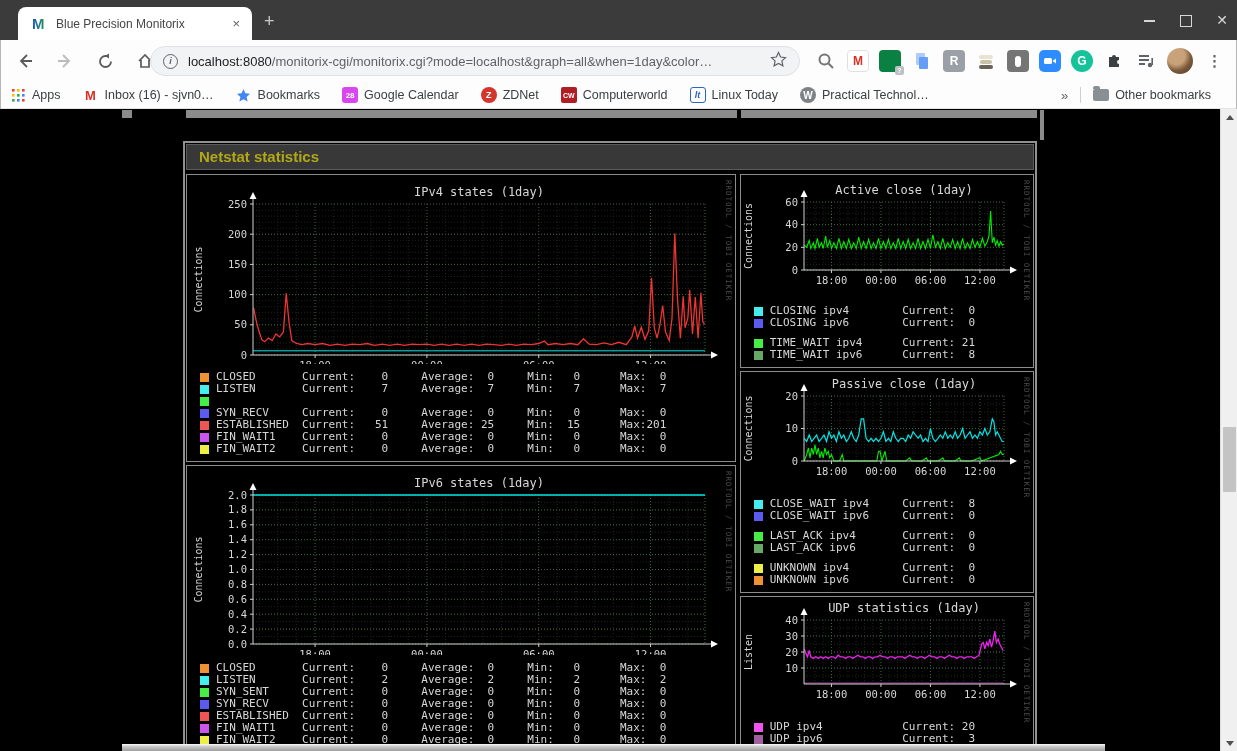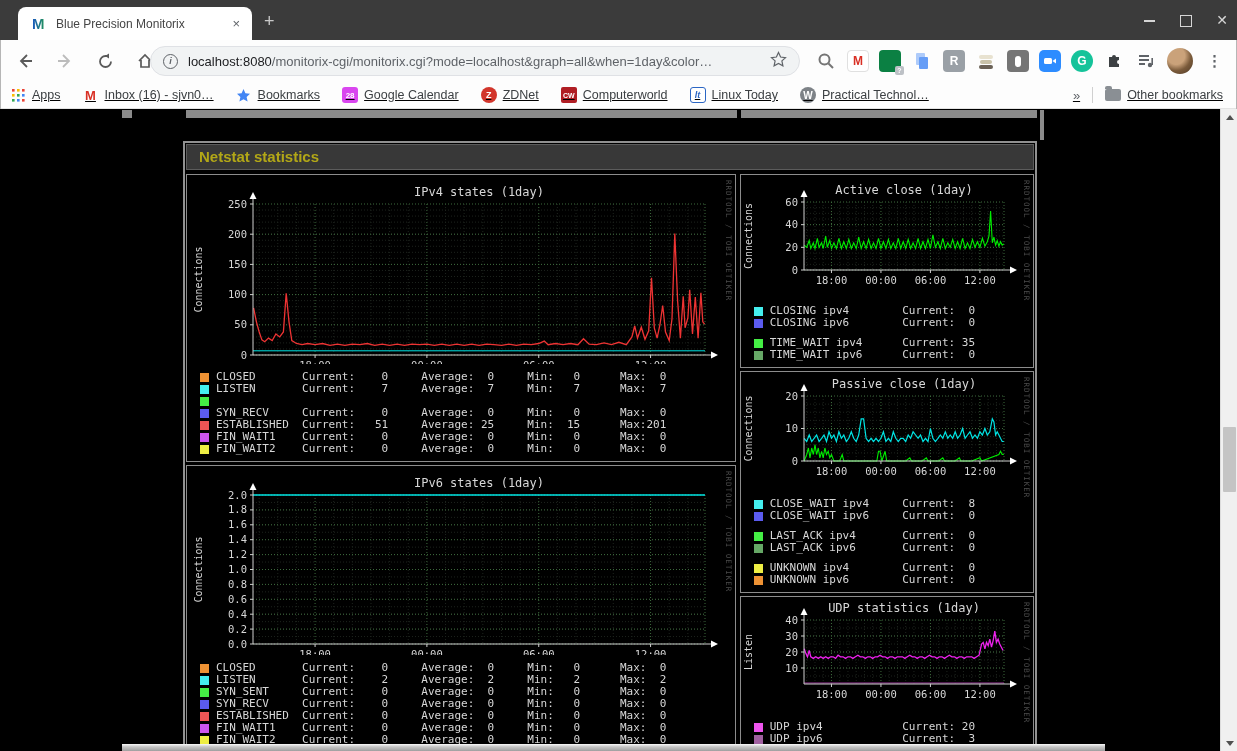--- a/index.html
+++ b/index.html
@@ -34,21 +34,21 @@
   .url .rest { color:#5f6368; }
   .star { margin-left:8px; flex:none; }
   .extrow { position:absolute; left:815px; top:8px; display:flex; gap:10px; align-items:center; }
   .ext { width:22px; height:22px; display:flex; align-items:center; justify-content:center;
     border-radius:4px; font-size:12px; font-weight:bold; position:relative; }
   .avatar { width:26px; height:26px; border-radius:50%;
     background:radial-gradient(circle at 35% 30%, #caa27a 0 35%, #7a5a3a 60%, #4c3826); }
   .menu-dots { color:#5f6368; font-size:15px; padding:0 4px; font-weight:bold;}
 
   .bookmarksbar { position:absolute; left:0; top:82px; width:1237px; height:27px; background:#fdfdfd;
-    border-bottom:1px solid #e4e4e4; display:flex; align-items:center; padding:0 10px;text-decoration:underline; }
+    border-bottom:1px solid #e4e4e4; display:flex; align-items:center; padding:0 10px; }
   .bm { display:flex; align-items:center; gap:6px; margin-right:22px; font-size:12.5px; color:#3c4043; white-space:nowrap; }
   .bm-ico { width:16px; height:16px; display:flex; align-items:center; justify-content:center;
     font-size:10px; font-weight:bold; border-radius:3px; flex:none; }
   .bm-spacer { flex:1; }
   .bm-chev { color:#5f6368; font-size:13px; margin-right:12px; }
   .bm-div { width:1px; height:16px; background:#d0d0d0; margin-right:12px; }
   .folder { width:16px; height:12px; background:#8a8f94; border-radius:2px; position:relative; }
   .folder::before { content:""; position:absolute; top:-3px; left:0; width:7px; height:3px; background:#8a8f94; border-radius:2px 2px 0 0; }
   .win-edge { position:absolute; top:40px; width:1px; height:69px; background:#b6b6b6; }
 
@@ -234,21 +234,21 @@
       <span class="bm-ico" style="background: rgb(255, 255, 255); border: 1px solid rgb(43, 102, 196); color: rgb(43, 102, 196); font-size: 9px; font-style: italic;">lt</span>
       <span>Linux Today</span>
     </div>
     <div class="bm">
       <span class="bm-ico" style="background: rgb(125, 130, 135); color: rgb(255, 255, 255); font-size: 10px; border-radius: 50%;">W</span>
       <span>Practical Technol…</span>
     </div>
     <div class="bm-spacer"></div>
     <div class="bm-chev">»</div>
     <div class="bm-div"></div>
-    <div class="bm" style="margin-right: 4px;">
+    <div class="bm" style="margin-right: 16px;">
       <div class="folder"></div>
       <span>Other bookmarks</span>
     </div>
   </div>
 <div class="win-edge" style="left:0"></div>
 <div class="win-edge" style="left:1236px"></div>
 
 <div class="page">
   <div class="sliver" style="left:122px;top:1px;width:10px;height:8px"></div>
   <div class="sliver" style="left:186px;top:1px;width:551px;height:8px"></div>
@@ -577,25 +577,25 @@
                 <span class="sw" style="background: rgb(68, 238, 238);"></span>
                 <span class="lg-text">CLOSING ipv4        Current:  0</span>
               </div>
               <div class="lg-row">
                 <span class="sw" style="background: rgb(91, 91, 239);"></span>
                 <span class="lg-text">CLOSING ipv6        Current:  0</span>
               </div>
               <div class="lg-row blank"></div>
               <div class="lg-row">
                 <span class="sw" style="background: rgb(68, 238, 68);"></span>
-                <span class="lg-text">TIME_WAIT ipv4      Current: 35</span>
+                <span class="lg-text">TIME_WAIT ipv4      Current: 21</span>
               </div>
               <div class="lg-row">
                 <span class="sw" style="background: rgb(102, 168, 102);"></span>
-                <span class="lg-text">TIME_WAIT ipv6      Current:  0</span>
+                <span class="lg-text">TIME_WAIT ipv6      Current:  8</span>
               </div>
             </div>
           </div>
           <div class="graph-box">
             <div><svg class="rrd" width="284" height="116">
                 <line x1="62.72164948453608" y1="21" x2="62.72164948453608" y2="86" stroke="#1d231d" stroke-dasharray="1,2"></line>
                 <line x1="70.96907216494846" y1="21" x2="70.96907216494846" y2="86" stroke="#1d231d" stroke-dasharray="1,2"></line>
                 <line x1="79.21649484536083" y1="21" x2="79.21649484536083" y2="86" stroke="#1d231d" stroke-dasharray="1,2"></line>
                 <line x1="87.4639175257732" y1="21" x2="87.4639175257732" y2="86" stroke="#3d6b3d" stroke-dasharray="1,2"></line>
                 <line x1="95.71134020618557" y1="21" x2="95.71134020618557" y2="86" stroke="#1d231d" stroke-dasharray="1,2"></line>

